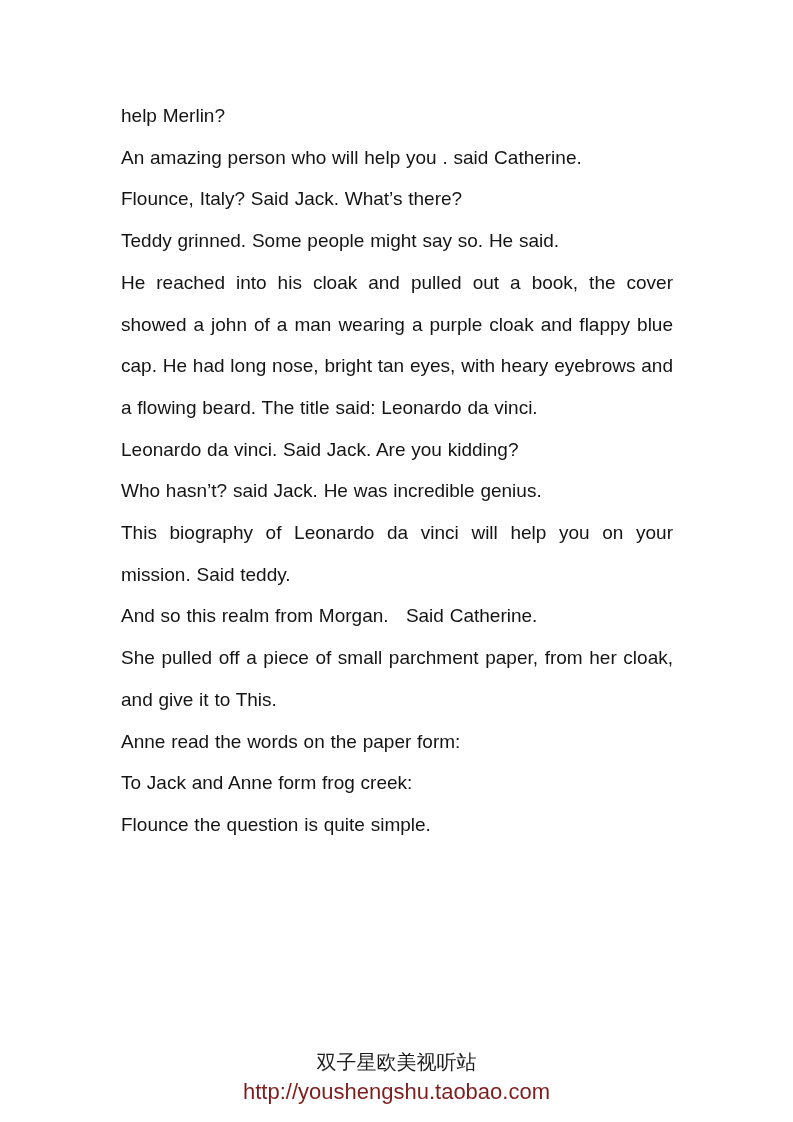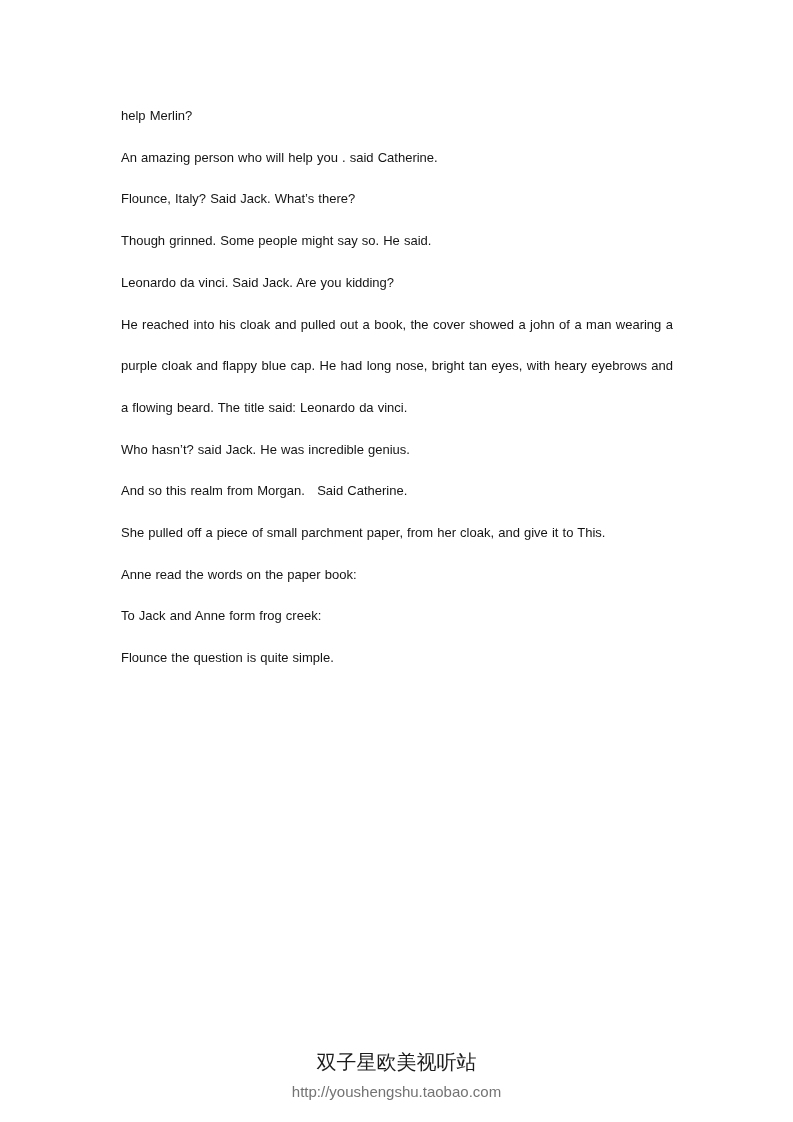--- a/index.html
+++ b/index.html
@@ -18,60 +18,61 @@
     width: 793px;
     height: 1122px;
     position: relative;
     box-sizing: border-box;
   }
   .doc-body {
     padding: 95px 120px 0 121px;
   }
   .doc-body p {
     margin: 0;
-    font-size: 13px;
+    font-size: 19px;
     line-height: 41.7px;
     text-align: justify;
     letter-spacing: 0;
     word-spacing: 0.5px;
   }
   .footer {
     position: absolute;
     left: 0;
     right: 0;
     bottom: 16px;
     text-align: center;
   }
   .footer .site-name {
     font-size: 20px;
     line-height: 29px;
     color: #1c1c1c;
   }
   .footer .site-url {
-    font-size: 15px;
+    font-size: 22px;
     line-height: 29px;
-    color: #737373;
+    color: #7f1d1d;
   }
 </style>
 </head>
 <body>
 
 <div class="page">
 
   <div class="doc-body">
     <p>help Merlin?</p>
     <p>An amazing person who will help you . said Catherine.</p>
     <p>Flounce, Italy? Said Jack. What’s there?</p>
-    <p>Though grinned. Some people might say so. He said.</p>
+    <p>Teddy grinned. Some people might say so. He said.</p>
+    <p>He reached into his cloak and pulled out a book, the cover showed a john of a man wearing a purple cloak and flappy blue cap. He had long nose, bright tan eyes, with heary eyebrows and a flowing beard. The title said: Leonardo da vinci.</p>
     <p>Leonardo da vinci. Said Jack. Are you kidding?</p>
-    <p>He reached into his cloak and pulled out a book, the cover showed a john of a man wearing a purple cloak and flappy blue cap. He had long nose, bright tan eyes, with heary eyebrows and a flowing beard. The title said: Leonardo da vinci.</p>
     <p>Who hasn’t? said Jack. He was incredible genius.</p>
+    <p>This biography of Leonardo da vinci will help you on your mission. Said teddy.</p>
     <p>And so this realm from Morgan. &nbsp;&nbsp;Said Catherine.</p>
     <p>She pulled off a piece of small parchment paper, from her cloak, and give it to This.</p>
-    <p>Anne read the words on the paper book:</p>
+    <p>Anne read the words on the paper form:</p>
     <p>To Jack and Anne form frog creek:</p>
     <p>Flounce the question is quite simple.</p>
   </div>
 
   <div class="footer">
     <div class="site-name">双子星欧美视听站</div>
     <div class="site-url">http://youshengshu.taobao.com</div>
   </div>
 
 </div>

